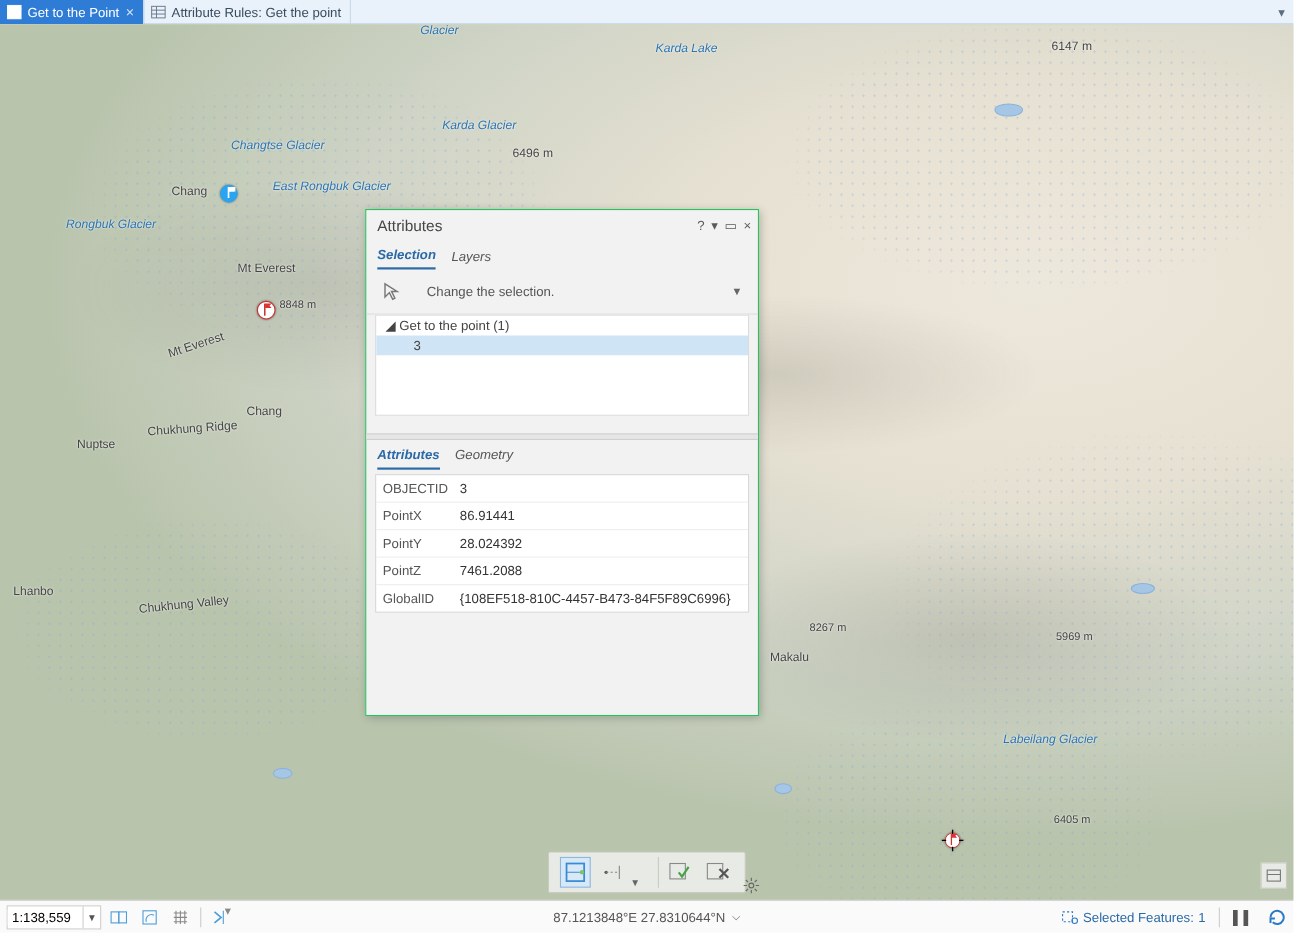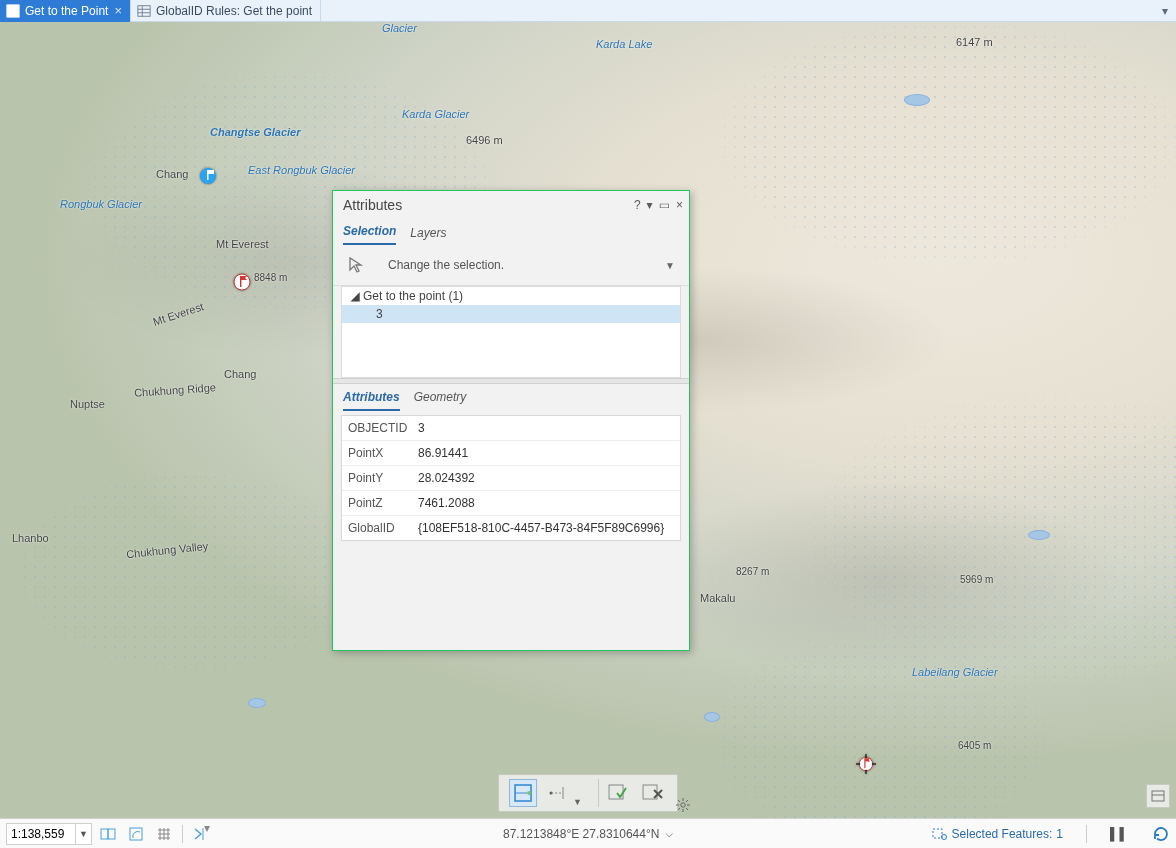--- a/index.html
+++ b/index.html
@@ -77,21 +77,21 @@
 }
 .attr-tabs { display:flex; gap:14px; height:26px; align-items:flex-end; }
 .attr-tab { color:#4a6; color:#4a6;font-style:italic; }
 .attr-tab { color:#2b6aa6; padding-bottom:5px; cursor:default; }
 .attr-tab.active { font-weight:600; border-bottom:2px solid #2b6aa6; }
 .attr-tab:not(.active){ color:#555; }
 .change-sel {
   display:flex; align-items:center; gap:19px; padding:10px 4px; color:#555;
 }
 .change-sel .dd2 { margin-left:auto; color:#666; font-size:10px; }
-.tree { background:#fff; border:1px solid #dcdcdc; margin:0 8px 0 8px; height:92px; overflow:auto; }
+.tree { background:#fff; border:1px solid #dcdcdc; margin:0 8px 16px 8px; height:92px; overflow:auto; }
 .tree-row { padding:2px 8px; color:#444; }
 .tree-row.sel { background:#cfe5f6; }
 .tree-row .tw { display:inline-block; width:10px; text-align:center; margin-right:3px; }
 
 .splitter { height:6px; background:#e6e6e6; border-top:1px solid #d0d0d0; border-bottom:1px solid #d0d0d0; }
 
 .attr-bot { flex:1; display:flex; flex-direction:column; }
 .attr-tabs2 { display:flex; gap:14px; padding:6px 10px 0 10px; }
 .grid { margin:4px 8px; border:1px solid #d8d8d8; background:#fff; }
 .row { display:flex; border-bottom:1px solid #eee; }
@@ -120,21 +120,21 @@
 
 .status {
   display:flex; align-items:center; height:30px; border-top:1px solid #d0d0d0;
   background:#fafafa; padding:0 6px; gap:4px;
 }
 .scale-box{ display:flex; align-items:center; border:1px solid #cfcfcf; background:#fff; height:22px; }
 .scale-box input{ border:none; width:68px; padding:0 4px; font-size:12px; outline:none; }
 .scale-box .dd3{ width:16px; text-align:center; border-left:1px solid #cfcfcf; color:#555; font-size:9px; height:100%; display:flex; align-items:center; justify-content:center; }
 .sbtn{ width:24px; height:22px; display:flex; align-items:center; justify-content:center; border:1px solid transparent; }
 .status .center { position:absolute; left:50%; transform:translateX(-50%); display:flex; align-items:center; gap:6px; color:#555; }
-.status .right { margin-left:auto; display:flex; align-items:center; gap:23px; color:#2b6aa6; }
+.status .right { margin-left:auto; display:flex; align-items:center; gap:12px; color:#2b6aa6; }
 
 svg { display:block; }
 </style>
 </head>
 <body>
 
 <div class="tabs">
   <div class="tab tab-active">
     <span class="tab-icon">
       <svg viewBox="0 0 16 16">
@@ -147,21 +147,21 @@
   </div>
   <div class="tab">
     <span class="tab-icon">
       <svg viewBox="0 0 16 16">
           <rect x="1" y="2" width="14" height="12" fill="none" stroke="#6a788a"></rect>
           <line x1="1" y1="6" x2="15" y2="6" stroke="#6a788a"></line>
           <line x1="1" y1="10" x2="15" y2="10" stroke="#6a788a"></line>
           <line x1="6" y1="2" x2="6" y2="14" stroke="#6a788a"></line>
         </svg>
     </span>
-    <span style="color:#3b4c60;">GlobalID Rules: Get the point</span>
+    <span style="color:#3b4c60;">Attribute Rules: Get the point</span>
   </div>
   <div class="dd">▾</div>
 </div>
 
 <div class="map-area">
   <div class="terrain"></div>
   <div class="ridge-shade"></div>
   <div class="glacier-dots"></div>
 
   <div class="lake" style="left:904px; top:72px; width:26px; height:12px;"></div>
@@ -169,21 +169,21 @@
   <div class="lake" style="left:248px; top:676px; width:18px; height:10px;"></div>
   <div class="lake" style="left:704px; top:690px; width:16px; height:10px;"></div>
 
   <span class="ml" style="left:382px; top:0px;">Glacier</span>
   <span class="ml" style="left:596px; top:16px; text-align:center;">Karda
 Lake</span>
   <span class="ml" style="left:402px; top:86px; text-align:center;">Karda
 Glacier</span>
   <span class="ml dark" style="left:956px; top:14px;">6147 m</span>
   <span class="ml dark" style="left:466px; top:112px;">6496 m</span>
-  <span class="ml" style="left:210px; top:104px; text-align:center;font-weight:bold;">Changtse
+  <span class="ml" style="left:210px; top:104px; text-align:center;">Changtse
 Glacier</span>
   <span class="ml" style="left:248px; top:142px; text-align:center;">East
 Rongbuk
 Glacier</span>
   <span class="ml dark" style="left:156px; top:146px;">Chang</span>
   <span class="ml" style="left:60px; top:176px; text-align:center;">Rongbuk
 Glacier</span>
   <span class="ml dark" style="left:216px; top:216px;">Mt Everest</span>
   <span class="ml dark" style="left:254px; top:250px; font-size:10px;">8848 m</span>
   <span class="ml dark" style="left:152px; top:286px; transform:rotate(-18deg);">Mt Everest</span>

